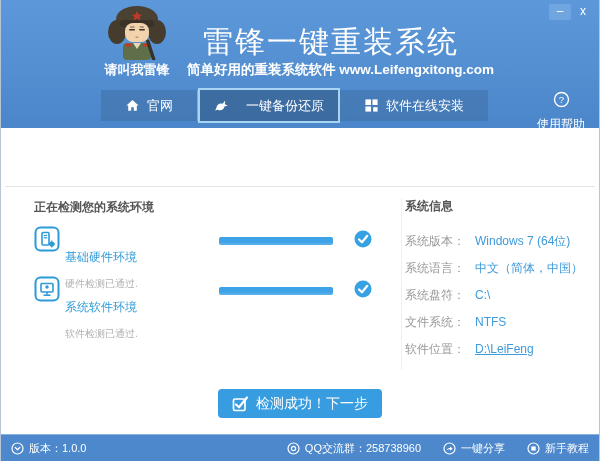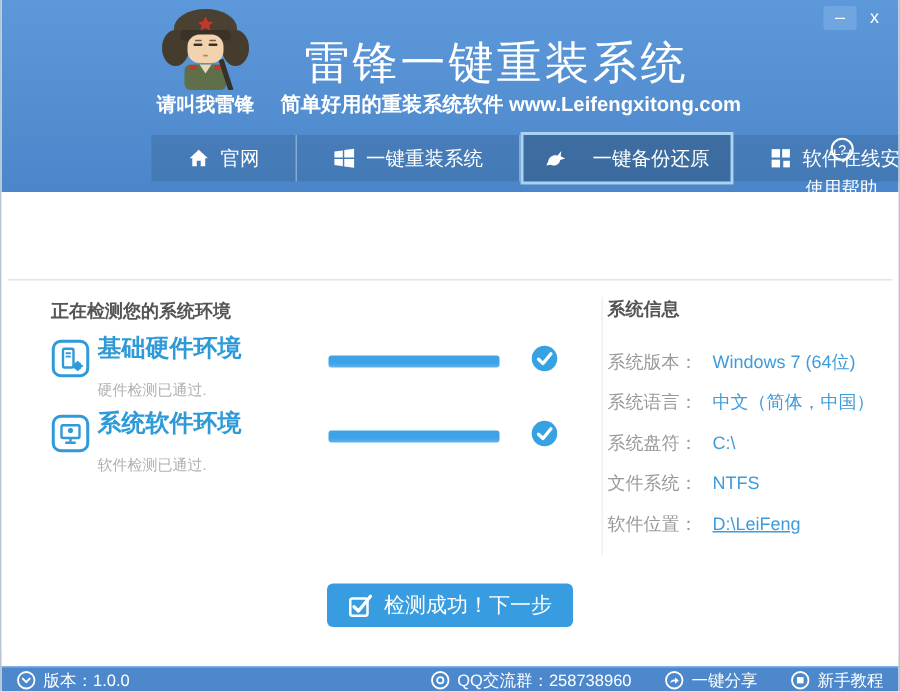--- a/index.html
+++ b/index.html
@@ -36,40 +36,40 @@
   .content { position:absolute; top:128px; left:0; right:0; bottom:27px; background:#fff; }
   .page-title { margin-top:19px; text-align:center; color:#3e9bdc; font-size:21px; font-weight:bold;
                 letter-spacing:1px; }
   .divider { position:absolute; top:58px; left:4px; right:4px; height:1px; background:#e4e4e4; }
 
   .detect-head { position:absolute; left:33px; top:71px; font-size:12px; font-weight:bold; color:#555; }
   .detect-item { position:absolute; left:33px; width:345px; height:36px; }
   .di-1 { top:96px; } .di-2 { top:146px; }
   .di-icon { position:absolute; left:0; top:2px; }
   .di-text { position:absolute; left:31px; top:0; }
-  .di-title { font-size:16px; font-weight:bold; color:#2e9ad8; line-height:18px; white-space:nowrap; }
+  .di-title { font-size:12px; font-weight:normal; color:#2e9ad8; line-height:18px; white-space:nowrap;margin-top:24px; }
   .di-status { font-size:10px; color:#b0b0b0;margin-top:11px; }
   .di-bar { position:absolute; left:185px; top:13px; width:114px; height:8px; border-radius:2px;
             background:linear-gradient(#3ea2e6 60%, #5fb3ec); }
   .di-check { position:absolute; left:320px; top:6px; }
 
   .sysinfo { position:absolute; left:400px; top:70px; width:190px; border-left:1px solid #f0f0f0; padding-left:3px; }
   .si-head { font-size:12px; font-weight:bold; color:#555; margin-bottom:20px; }
   .si-row { display:flex; margin-bottom:14px; font-size:12px; line-height:13px; }
   .si-label { width:70px; color:#999; flex:none; }
   .si-value { color:#3e9bdc; white-space:nowrap; }
   .si-value.link { text-decoration:underline; cursor:pointer; }
 
   .action-btn { position:absolute; left:50%; transform:translateX(-50%); top:261px;
                 height:29px; padding:8px 14px; background:#379ce0; border:none; border-radius:4px;
                 color:#fff; font-size:14px; font-family:inherit; display:flex; align-items:center; gap:7px;
                 cursor:pointer; white-space:nowrap; }
 
   
-  .footer { position:absolute; left:0; right:0; bottom:0; height:17px; background:#4c88cb;
+  .footer { position:absolute; left:0; right:0; bottom:0; height:27px; background:#4c88cb;
             border-top:1px solid #85b2e2; display:flex; align-items:center; justify-content:space-between;
             padding:0 10px; color:#fff; font-size:11px; }
   .f-group { display:flex; align-items:center; gap:5px; white-space:nowrap; }
   .f-right { display:flex; align-items:center; gap:22px; }
   .f-click { cursor:pointer; }
 </style>
 </head>
 <body>
 
 <div class="win">
@@ -101,29 +101,20 @@
     <div class="hdr-caption">请叫我雷锋</div>
     <div class="hdr-sub">简单好用的重装系统软件 www.Leifengxitong.com</div>
 
     <div class="nav">
       <div class="tab">
         <svg width="15" height="15" viewBox="0 0 16 16">
             <path d="M8 2 L14.5 8 L12.6 8 L12.6 13.6 L9.4 13.6 L9.4 9.8 L6.6 9.8 L6.6 13.6 L3.4 13.6 L3.4 8 L1.5 8 Z" fill="#fff"></path>
           </svg>
         <span>官网</span>
       </div>
-      <div class="tab">
-        <svg width="15" height="15" viewBox="0 0 16 16">
-            <path d="M1 3.2 L7 2.4 L7 7.5 L1 7.5 Z" fill="#fff"></path>
-            <path d="M8 2.2 L15 1.3 L15 7.5 L8 7.5 Z" fill="#fff"></path>
-            <path d="M1 8.5 L7 8.5 L7 13.6 L1 12.8 Z" fill="#fff"></path>
-            <path d="M8 8.5 L15 8.5 L15 14.7 L8 13.8 Z" fill="#fff"></path>
-          </svg>
-        <span>一键重装系统</span>
-      </div>
       <div class="tab selected">
         <svg width="16" height="16" viewBox="0 0 16 16">
             <path d="M2.5 9.5 C3 6.5 6 4.8 8.6 5.8 L11.2 2.6 L10.8 6.2 L13.8 7.6 L10.4 8.6 C10.2 11.6 6.6 13.2 3.8 11.8 L1.2 12.4 Z" fill="#fff"></path>
           </svg>
         <span>一键备份还原</span>
       </div>
       <div class="tab">
         <svg width="15" height="15" viewBox="0 0 16 16">
             <rect x="1.5" y="1.5" width="6" height="6" fill="#fff"></rect>
             <rect x="9" y="1.5" width="5.5" height="6" fill="#fff"></rect>

